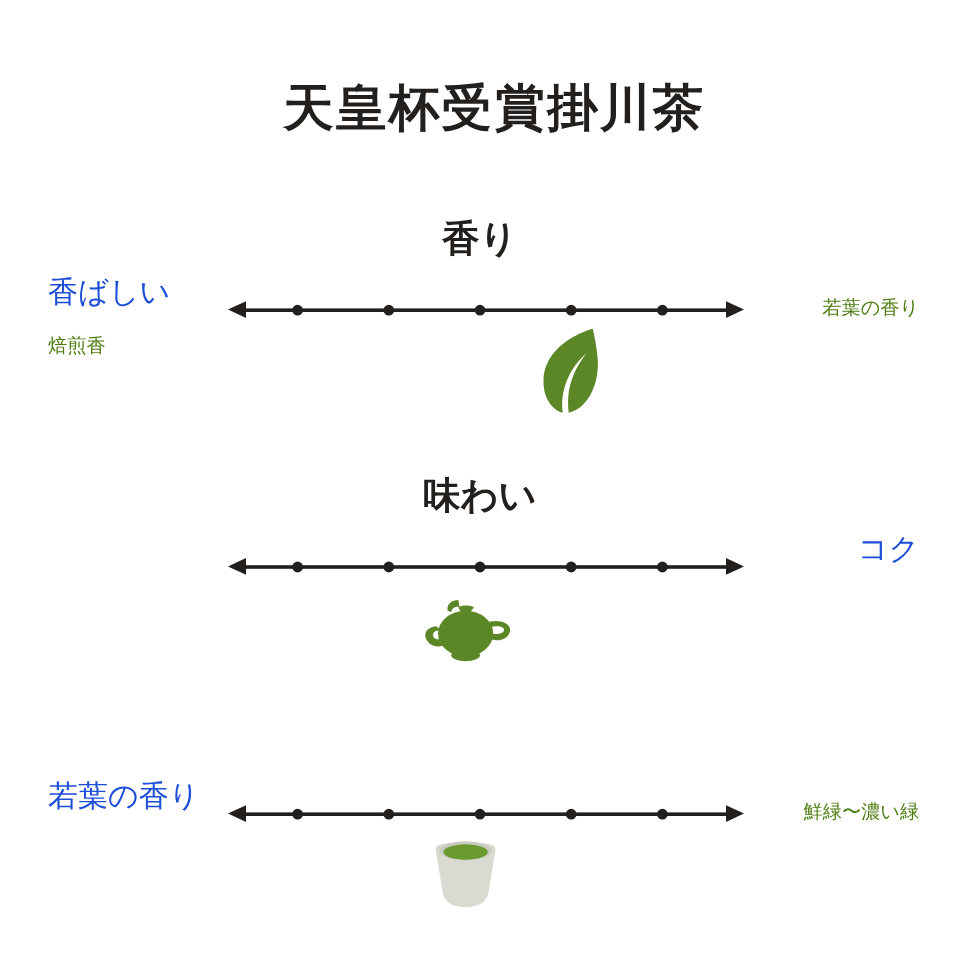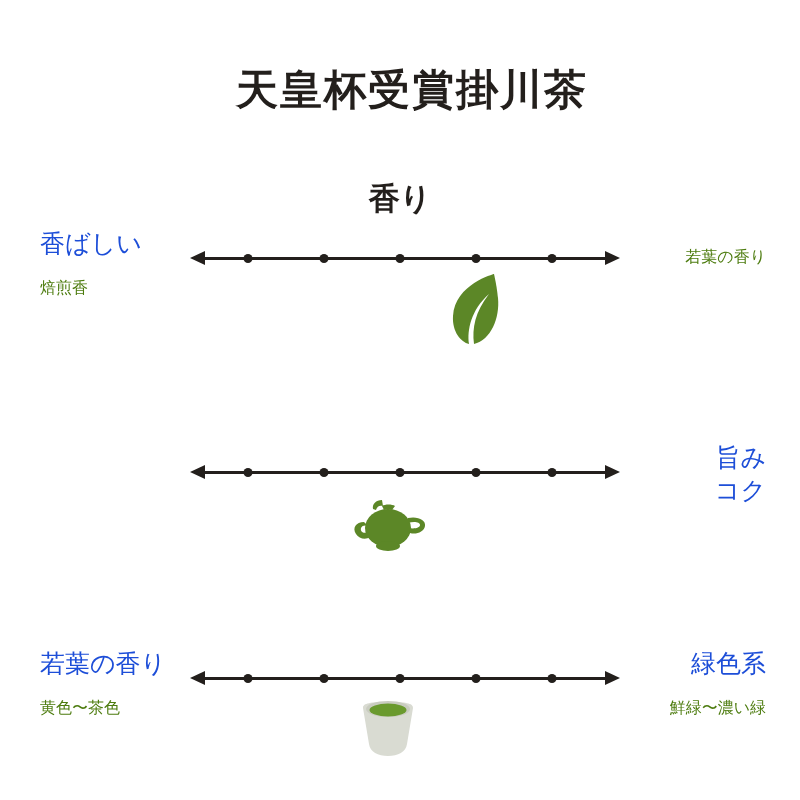--- a/index.html
+++ b/index.html
@@ -178,26 +178,26 @@
 
       <div class="marker marker-aroma" style="left:286px">
         <svg width="58" height="78" viewBox="0 0 58 78" xmlns="http://www.w3.org/2000/svg">
           <path d="M47 4 C47 4 8 14 6 46 C5 62 14 72 22 74 C20 60 24 40 42 24 C28 42 25 58 27 74 C44 70 53 48 51 28 C50 16 47 4 47 4 Z" fill="#5c8727"></path>
         </svg>
       </div>
     </div>
   </div>
 
   <div class="axis-block block-taste">
+    <div class="axis-title">味わい</div>
 
     <div class="side-label left">
     </div>
 
     <div class="side-label right">
-      <div class="side-main stacked">旨み</div>
       <div class="side-main stacked">コク</div>
     </div>
 
     <div class="axis-line-wrap">
       <div class="arrow left"></div>
       <div class="arrow right"></div>
       <div class="axis-line"></div>
       <div class="dot" style="left:58px"></div>
       <div class="dot" style="left:134px"></div>
       <div class="dot" style="left:210px"></div>
@@ -214,25 +214,23 @@
           <ellipse cx="36" cy="52" rx="12" ry="5" fill="#5c8727"></ellipse>
         </svg>
       </div>
     </div>
   </div>
 
   <div class="axis-block block-color">
 
     <div class="side-label left">
       <div class="side-main">若葉の香り</div>
-      <div class="side-sub">黄色〜茶色</div>
     </div>
 
     <div class="side-label right">
-      <div class="side-main">緑色系</div>
       <div class="side-sub">鮮緑〜濃い緑</div>
     </div>
 
     <div class="axis-line-wrap">
       <div class="arrow left"></div>
       <div class="arrow right"></div>
       <div class="axis-line"></div>
       <div class="dot" style="left:58px"></div>
       <div class="dot" style="left:134px"></div>
       <div class="dot" style="left:210px"></div>

